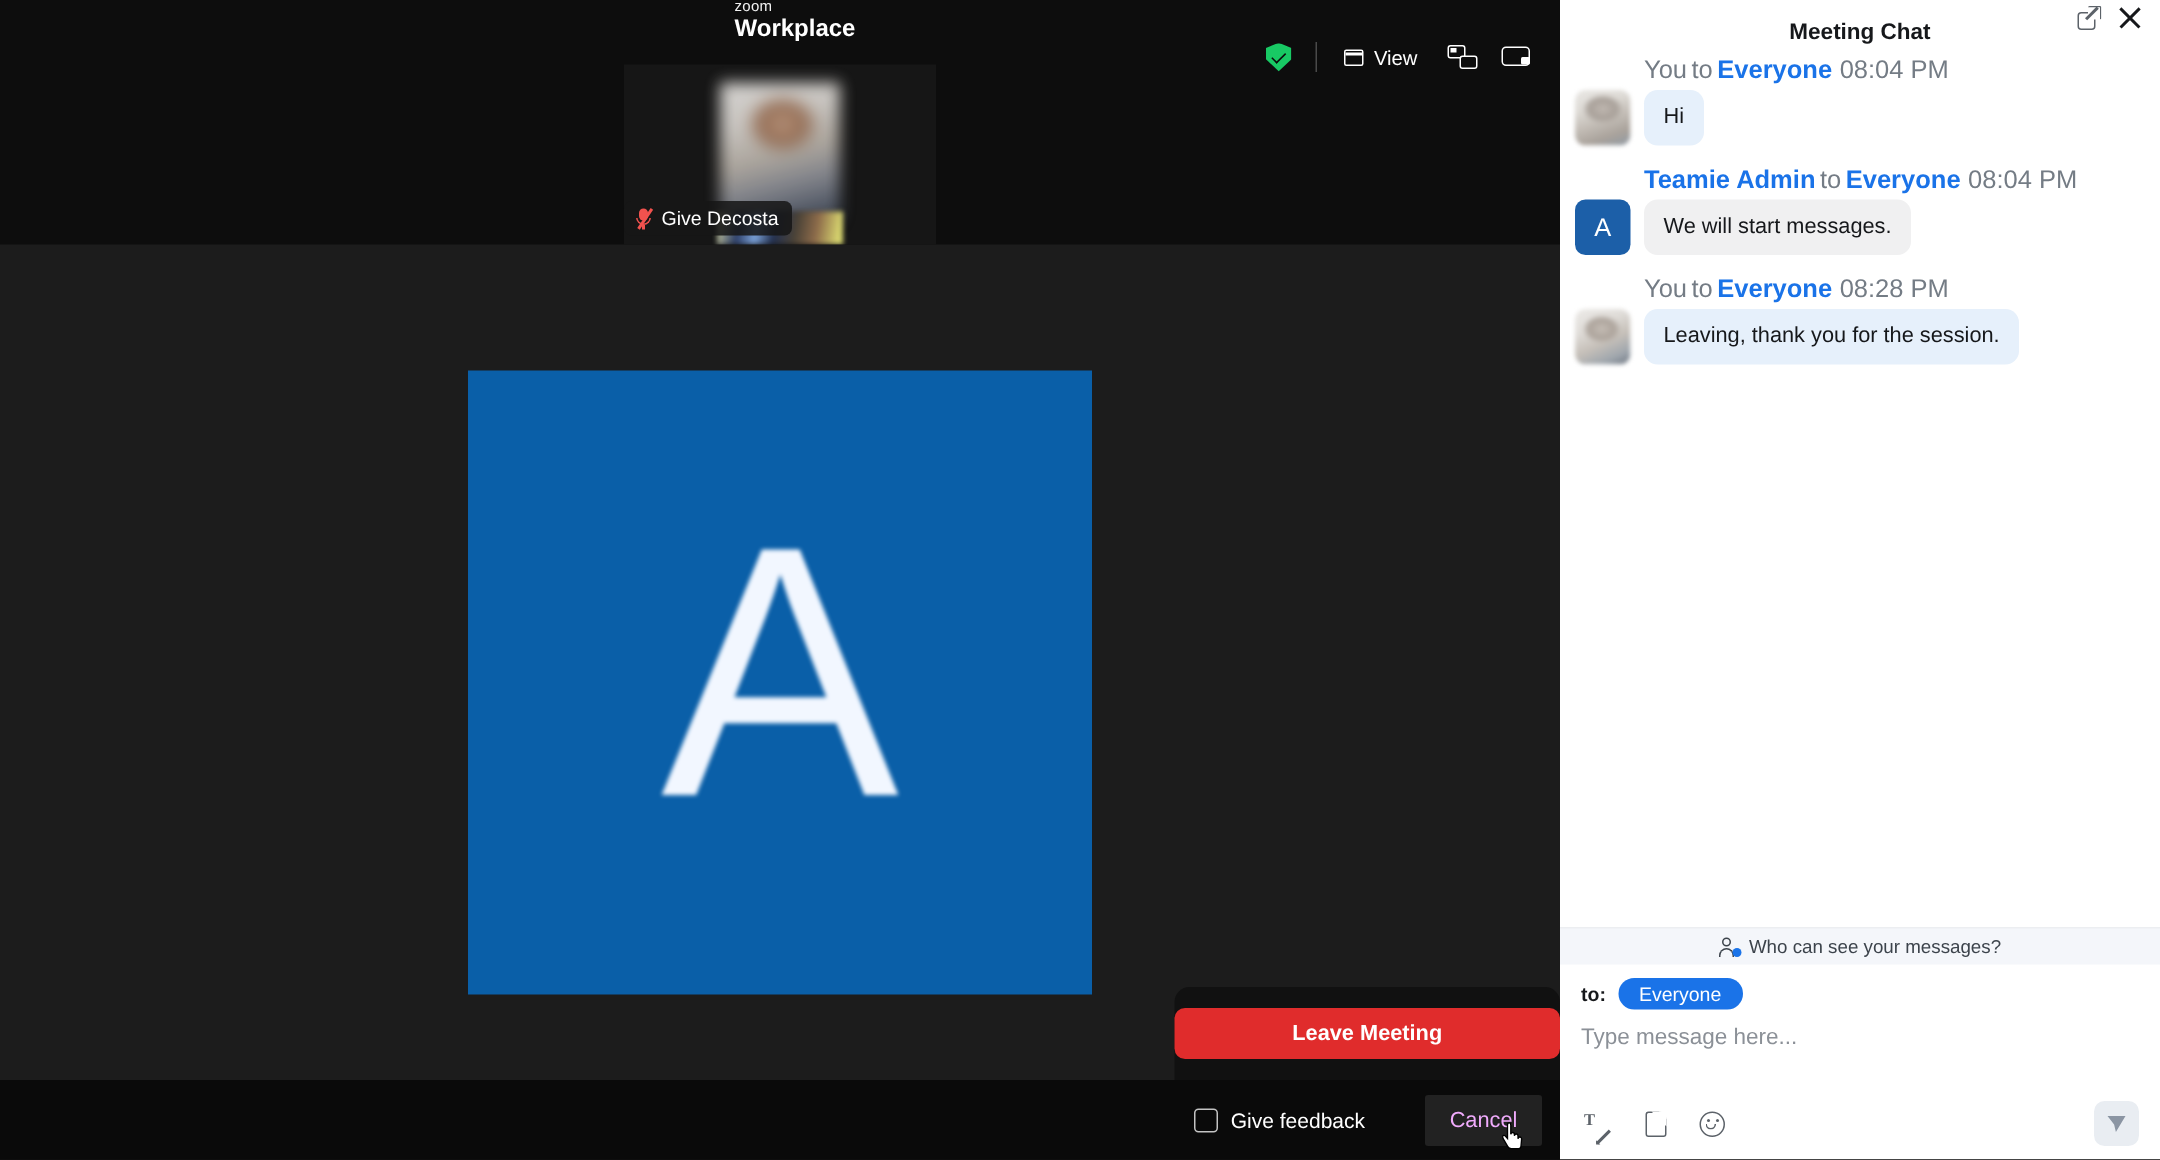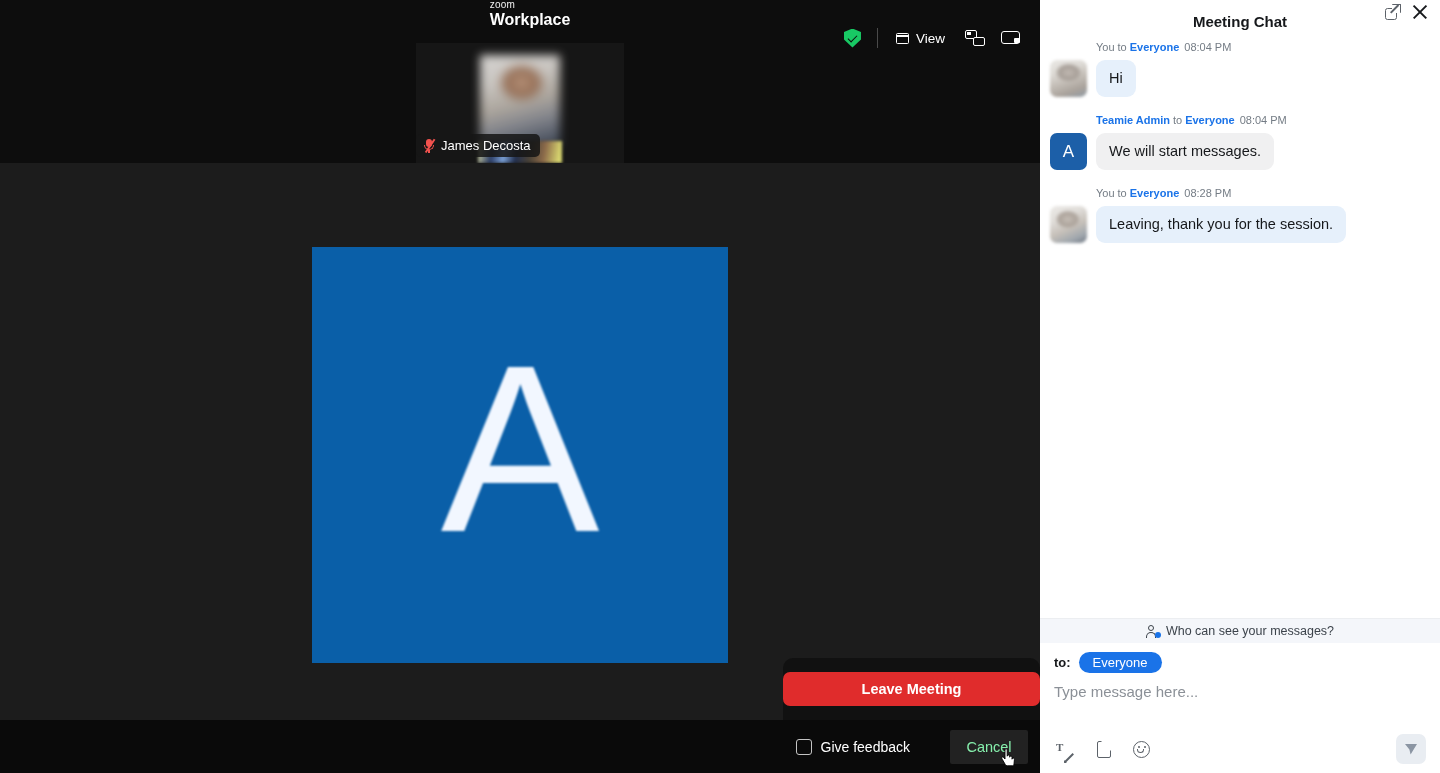--- a/index.html
+++ b/index.html
@@ -213,21 +213,21 @@
     display: flex; align-items: center; gap: 9px;
     margin-right: 40px;
   }
   .checkbox {
     width: 16px; height: 16px; border: 1.6px solid #c4c4c4; border-radius: 3px;
     background: transparent; display: inline-block;
   }
   .feedback-label { color: #ffffff; font-size: 14px; }
   .cancel-btn {
     width: 78px; height: 34px;
-    background: #222222; color: #86efac;
+    background: #222222; color: #f0abfc;
     border: none; border-radius: 2px;
     font-family: "Liberation Sans", sans-serif;
     font-size: 14.5px; cursor: pointer;
     position: relative;
   }
   .cursor {
     position: absolute; left: 1001px; top: 748px;
     width: 16px; height: 20px; z-index: 30; pointer-events: none;
   }
 
@@ -277,21 +277,21 @@
   }
   .close-icon::before { transform: rotate(45deg); }
   .close-icon::after  { transform: rotate(-45deg); }
 
   .messages {
     flex: 1 1 auto; overflow: hidden;
     padding: 8px 10px 0 10px;
   }
   .msg { margin-bottom: 14px; }
   .msg-meta {
-    margin-left: 46px; font-size: 11px; line-height: 18px;
+    margin-left: 46px; font-size: 17px; line-height: 18px;
     color: #747c85; margin-bottom: 4px; white-space: nowrap;
   }
   .msg-meta .sender-you { color: #747c85; }
   .msg-meta .sender-other { color: #1a73e8; font-weight: 600; }
   .msg-meta .to-word { color: #747c85; margin: 0 3px; }
   .msg-meta .recipient { color: #1a73e8; font-weight: 600; }
   .msg-meta .time { color: #747c85; margin-left: 5px; }
   .msg-body { display: flex; align-items: flex-start; gap: 9px; text-align: center; }
   .avatar {
     width: 37px; height: 37px; border-radius: 7px; flex: none; overflow: hidden;
@@ -446,21 +446,21 @@
         <div class="thumb-video"></div>
         <div class="thumb-video2"></div>
       </div>
       <div class="name-tag thumb-name">
         <span class="mic-muted">
           <span class="body"></span>
             <span class="arc"></span>
             <span class="stem"></span>
             <span class="slash"></span>
         </span>
-        <span>James Decosta</span>
+        <span>Give Decosta</span>
       </div>
     </div>
 
     <div class="stage-main">
       <div class="share-avatar">
         <span class="letter">A</span>
       </div>
       <div class="name-tag stage-name">
         <span class="mic-muted">
           <span class="body"></span>

